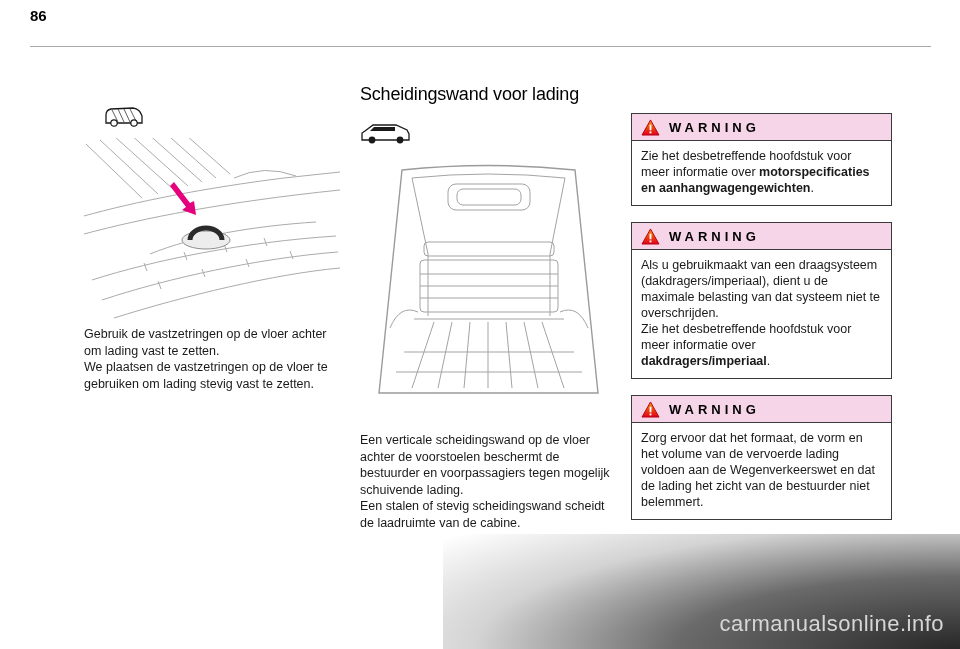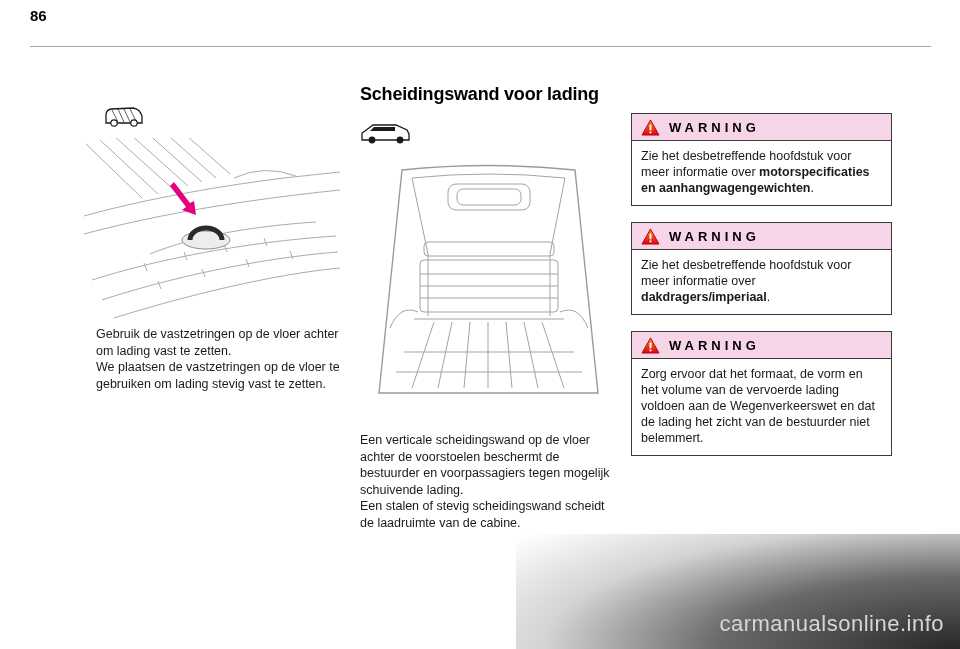--- a/index.html
+++ b/index.html
@@ -18,21 +18,21 @@
     font-size:15px; font-weight:bold; color:#000;
   }
   .header-rule {
     position:absolute; left:30px; top:46px;
     width:901px; height:1px; background:#a8a8a8;
   }
 
   .abs { position:absolute; }
 
   .section-heading {
-    font-size:18px; font-weight:bold; color:#000;
+    font-size:18px; font-weight:normal; color:#000;
     letter-spacing:-0.2px; white-space:nowrap;
   }
 
   .text-block p {
     font-size:12.5px; line-height:16.5px; color:#1a1a1a;
   }
 
   .warnings-stack { position:absolute; left:631px; top:113px; width:261px; }
   .warning-box {
     border:1px solid #3a3a3a; background:#fff; margin-bottom:16px;
@@ -48,21 +48,21 @@
   .warning-body {
     padding:7px 9px 9px 9px; font-size:12.5px; line-height:16px;
   }
   .warning-body p { margin:0; }
   .b { font-weight:bold; }
 
   .illustration svg { display:block; width:100%; height:100%; }
 
   .watermark {
     position:absolute; right:0; bottom:0;
-    width:444px; height:115px;
+    width:517px; height:115px;
     background:radial-gradient(130% 150% at 100% 100%,
       rgba(32,32,32,0.97) 0%,
       rgba(64,64,64,0.78) 42%,
       rgba(110,110,110,0.30) 72%,
       rgba(255,255,255,0) 100%);
     display:flex; align-items:flex-end; justify-content:flex-end;
     padding:0 16px 12px 0;
   }
   .watermark-text {
     color:#d6d6d6; font-size:22px; letter-spacing:0.5px;
@@ -118,21 +118,21 @@
         <line x1="206" y1="113" x2="209" y2="121"></line>
       </g>
       <g>
         <ellipse cx="122" cy="102" rx="24" ry="9" fill="#ededed" stroke="#8d8d8d" stroke-width="1"></ellipse>
         <path d="M106 102 a 16 12 0 0 1 32 0" fill="none" stroke="#2b2b2b" stroke-width="5"></path>
       </g>
       <polygon points="90,44 106,65 110,63 112,77 98,72 102,69 86,48" fill="#e5007d"></polygon>
     </svg>
   </div>
 
-  <div class="abs text-block" style="left:84px; top:326px; width:258px;margin-left:12px;">
+  <div class="abs text-block" style="left:84px; top:326px; width:258px;">
     <p>Gebruik de vastzetringen op de vloer achter om lading vast te zetten.</p>
     <p>We plaatsen de vastzetringen op de vloer te gebruiken om lading stevig vast te zetten.</p>
   </div>
 
   <div class="abs section-heading" style="left:360px; top:84px;">Scheidingswand voor lading</div>
 
   <div class="abs" style="left:360px; top:121px; width:52px; height:25px;">
     <svg viewBox="0 0 52 25" width="52" height="25">
       <path d="M2 19 L2 12 L5 10 L13 4 L36 4 L47 9 L49 13 L49 19 Z" fill="#ffffff" stroke="#1a1a1a" stroke-width="1.3"></path>
       <path d="M14 6 L35 6 L35 10 L10 10 Z" fill="#1a1a1a"></path>
@@ -204,20 +204,21 @@
     <div class="warning-box">
       <div class="warning-header">
         <svg width="19" height="17" viewBox="0 0 20 18">
           <path d="M10 1 L19 17 L1 17 Z" fill="url(#wt1)" stroke="#b40014" stroke-width="1" stroke-linejoin="round"></path>
           <rect x="9" y="6" width="2" height="6" fill="#ffffff"></rect>
           <rect x="9" y="13.2" width="2" height="2" fill="#ffffff"></rect>
         </svg>
         <span class="warning-title">WARNING</span>
       </div>
       <div class="warning-body">
+        <p>Als u gebruikmaakt van een draagsysteem (dakdragers/imperiaal), dient u de maximale belasting van dat systeem niet te overschrijden.</p>
         <p><span>Zie het desbetreffende hoofdstuk voor meer informatie over </span><span class="b">dakdragers/imperiaal</span><span>.</span></p>
       </div>
     </div>
 
     <div class="warning-box">
       <div class="warning-header">
         <svg width="19" height="17" viewBox="0 0 20 18">
           <path d="M10 1 L19 17 L1 17 Z" fill="url(#wt1)" stroke="#b40014" stroke-width="1" stroke-linejoin="round"></path>
           <rect x="9" y="6" width="2" height="6" fill="#ffffff"></rect>
           <rect x="9" y="13.2" width="2" height="2" fill="#ffffff"></rect>

